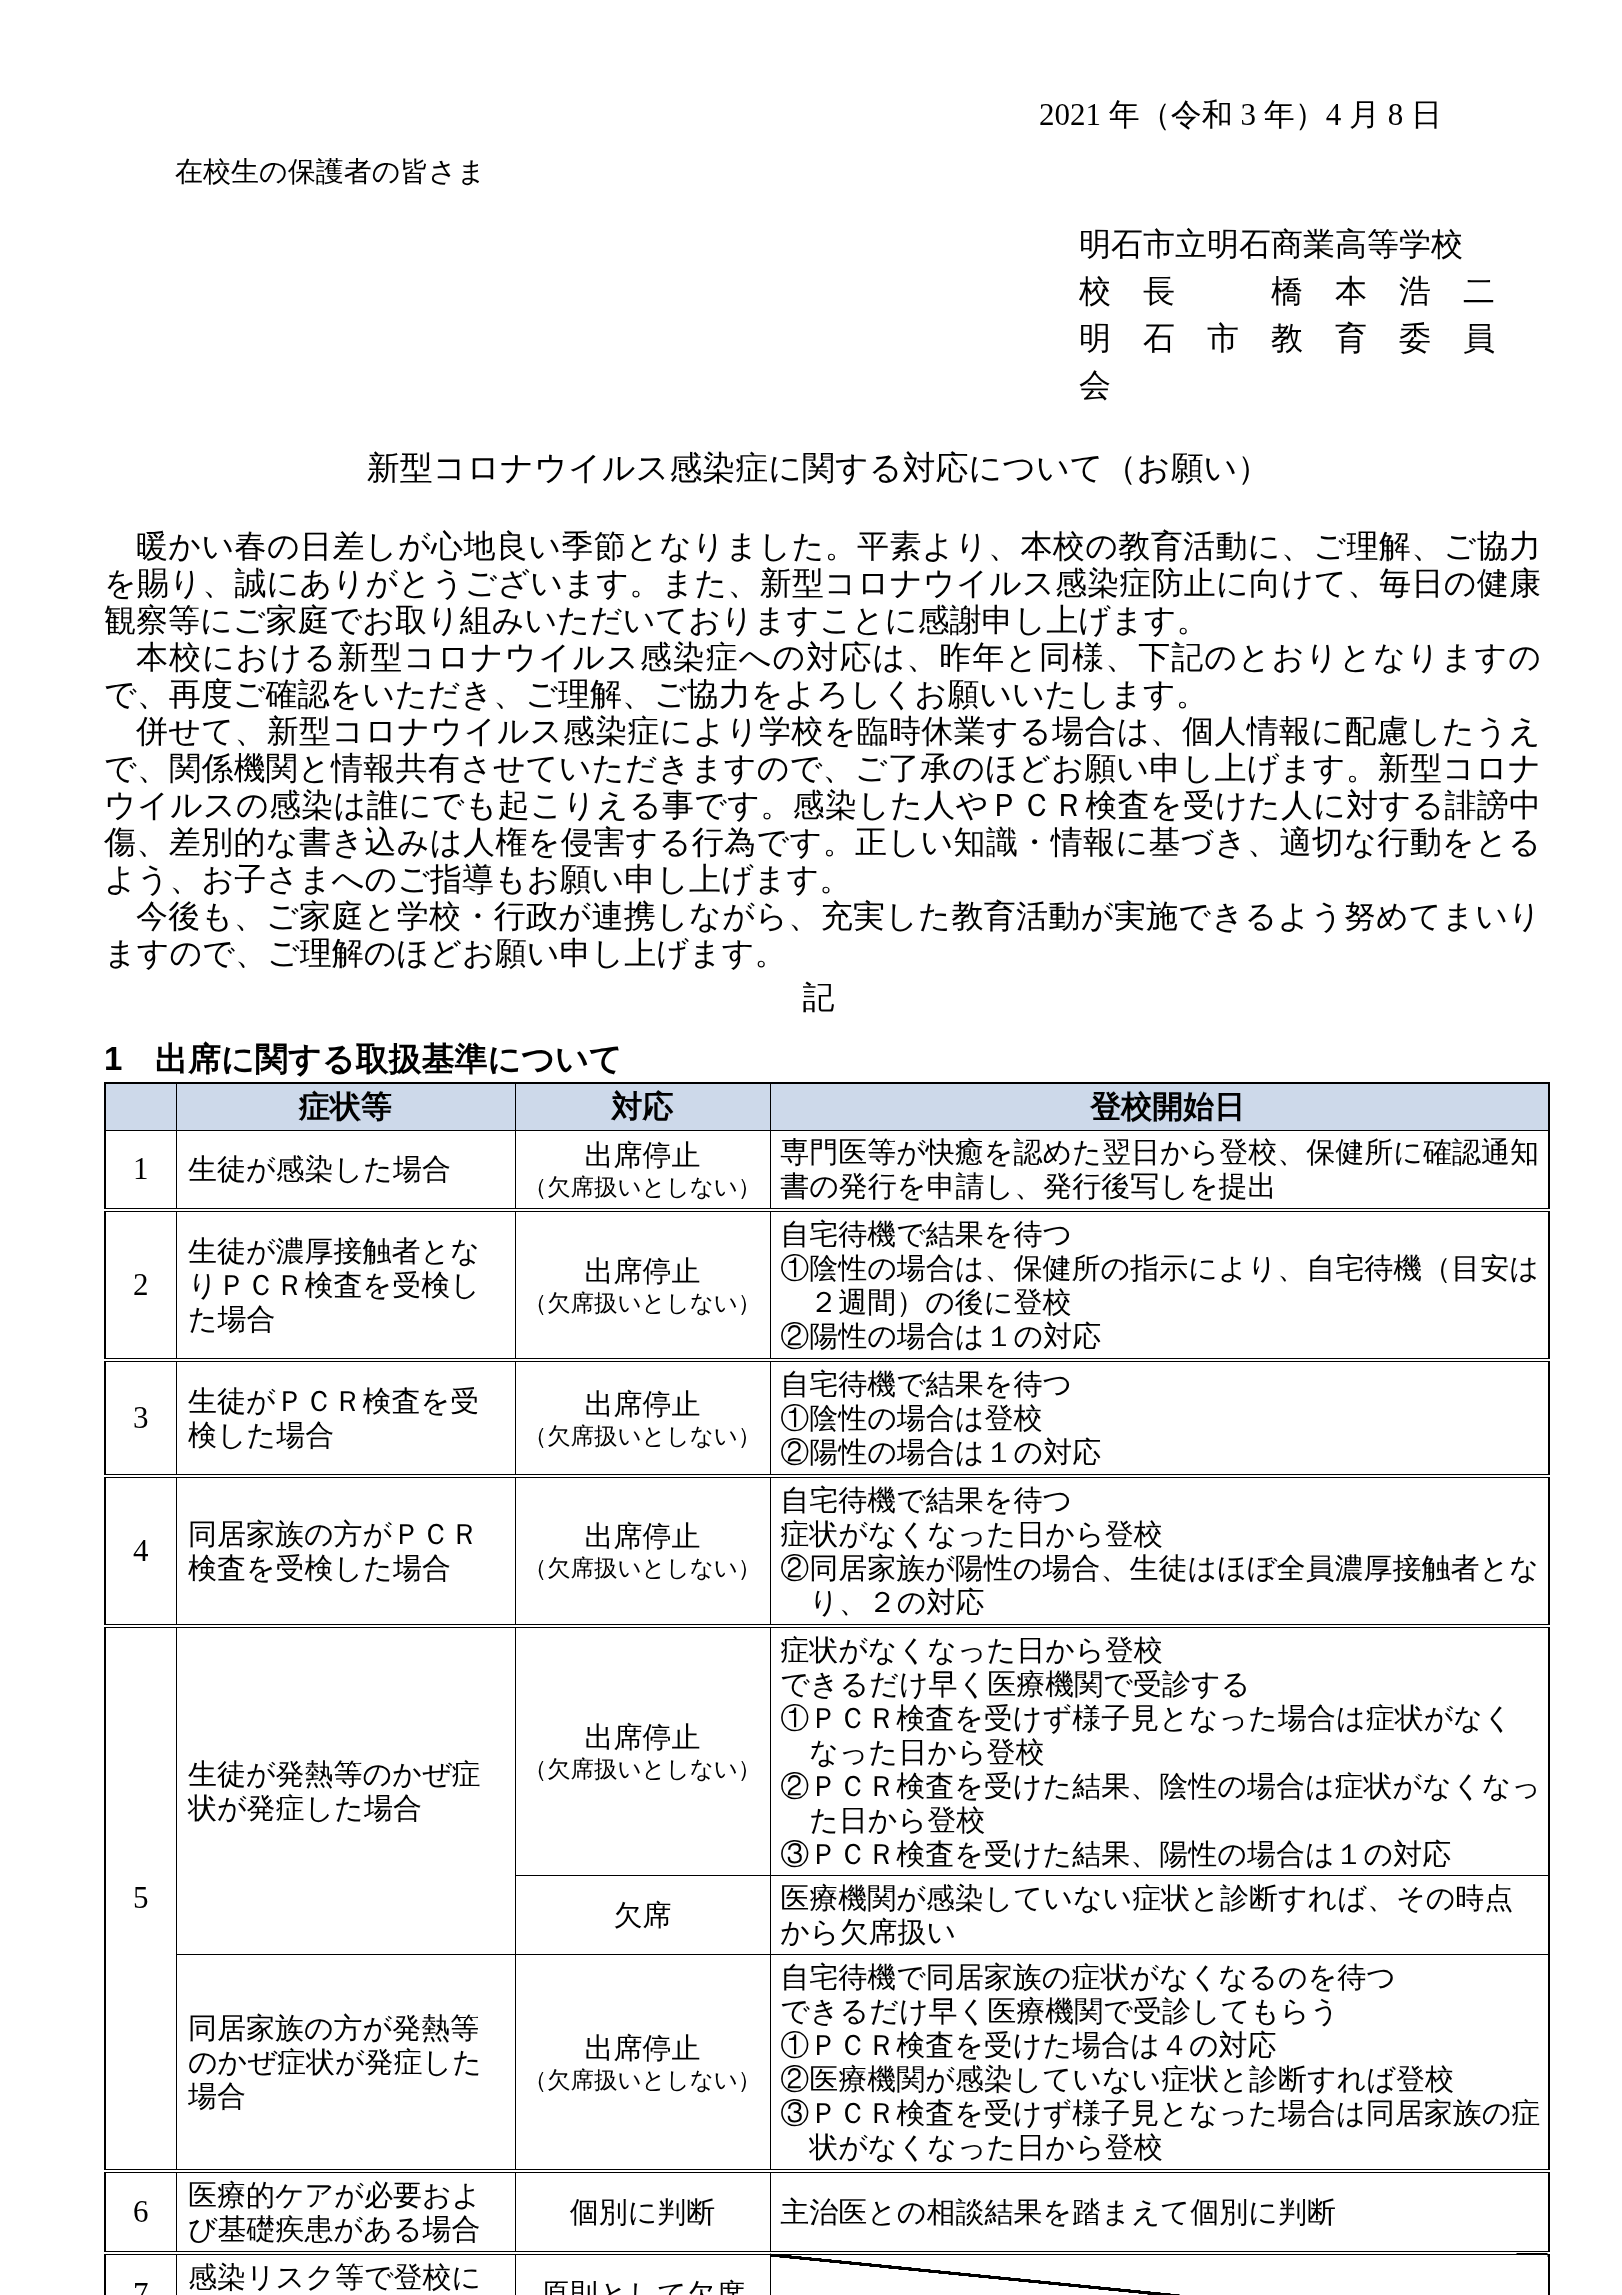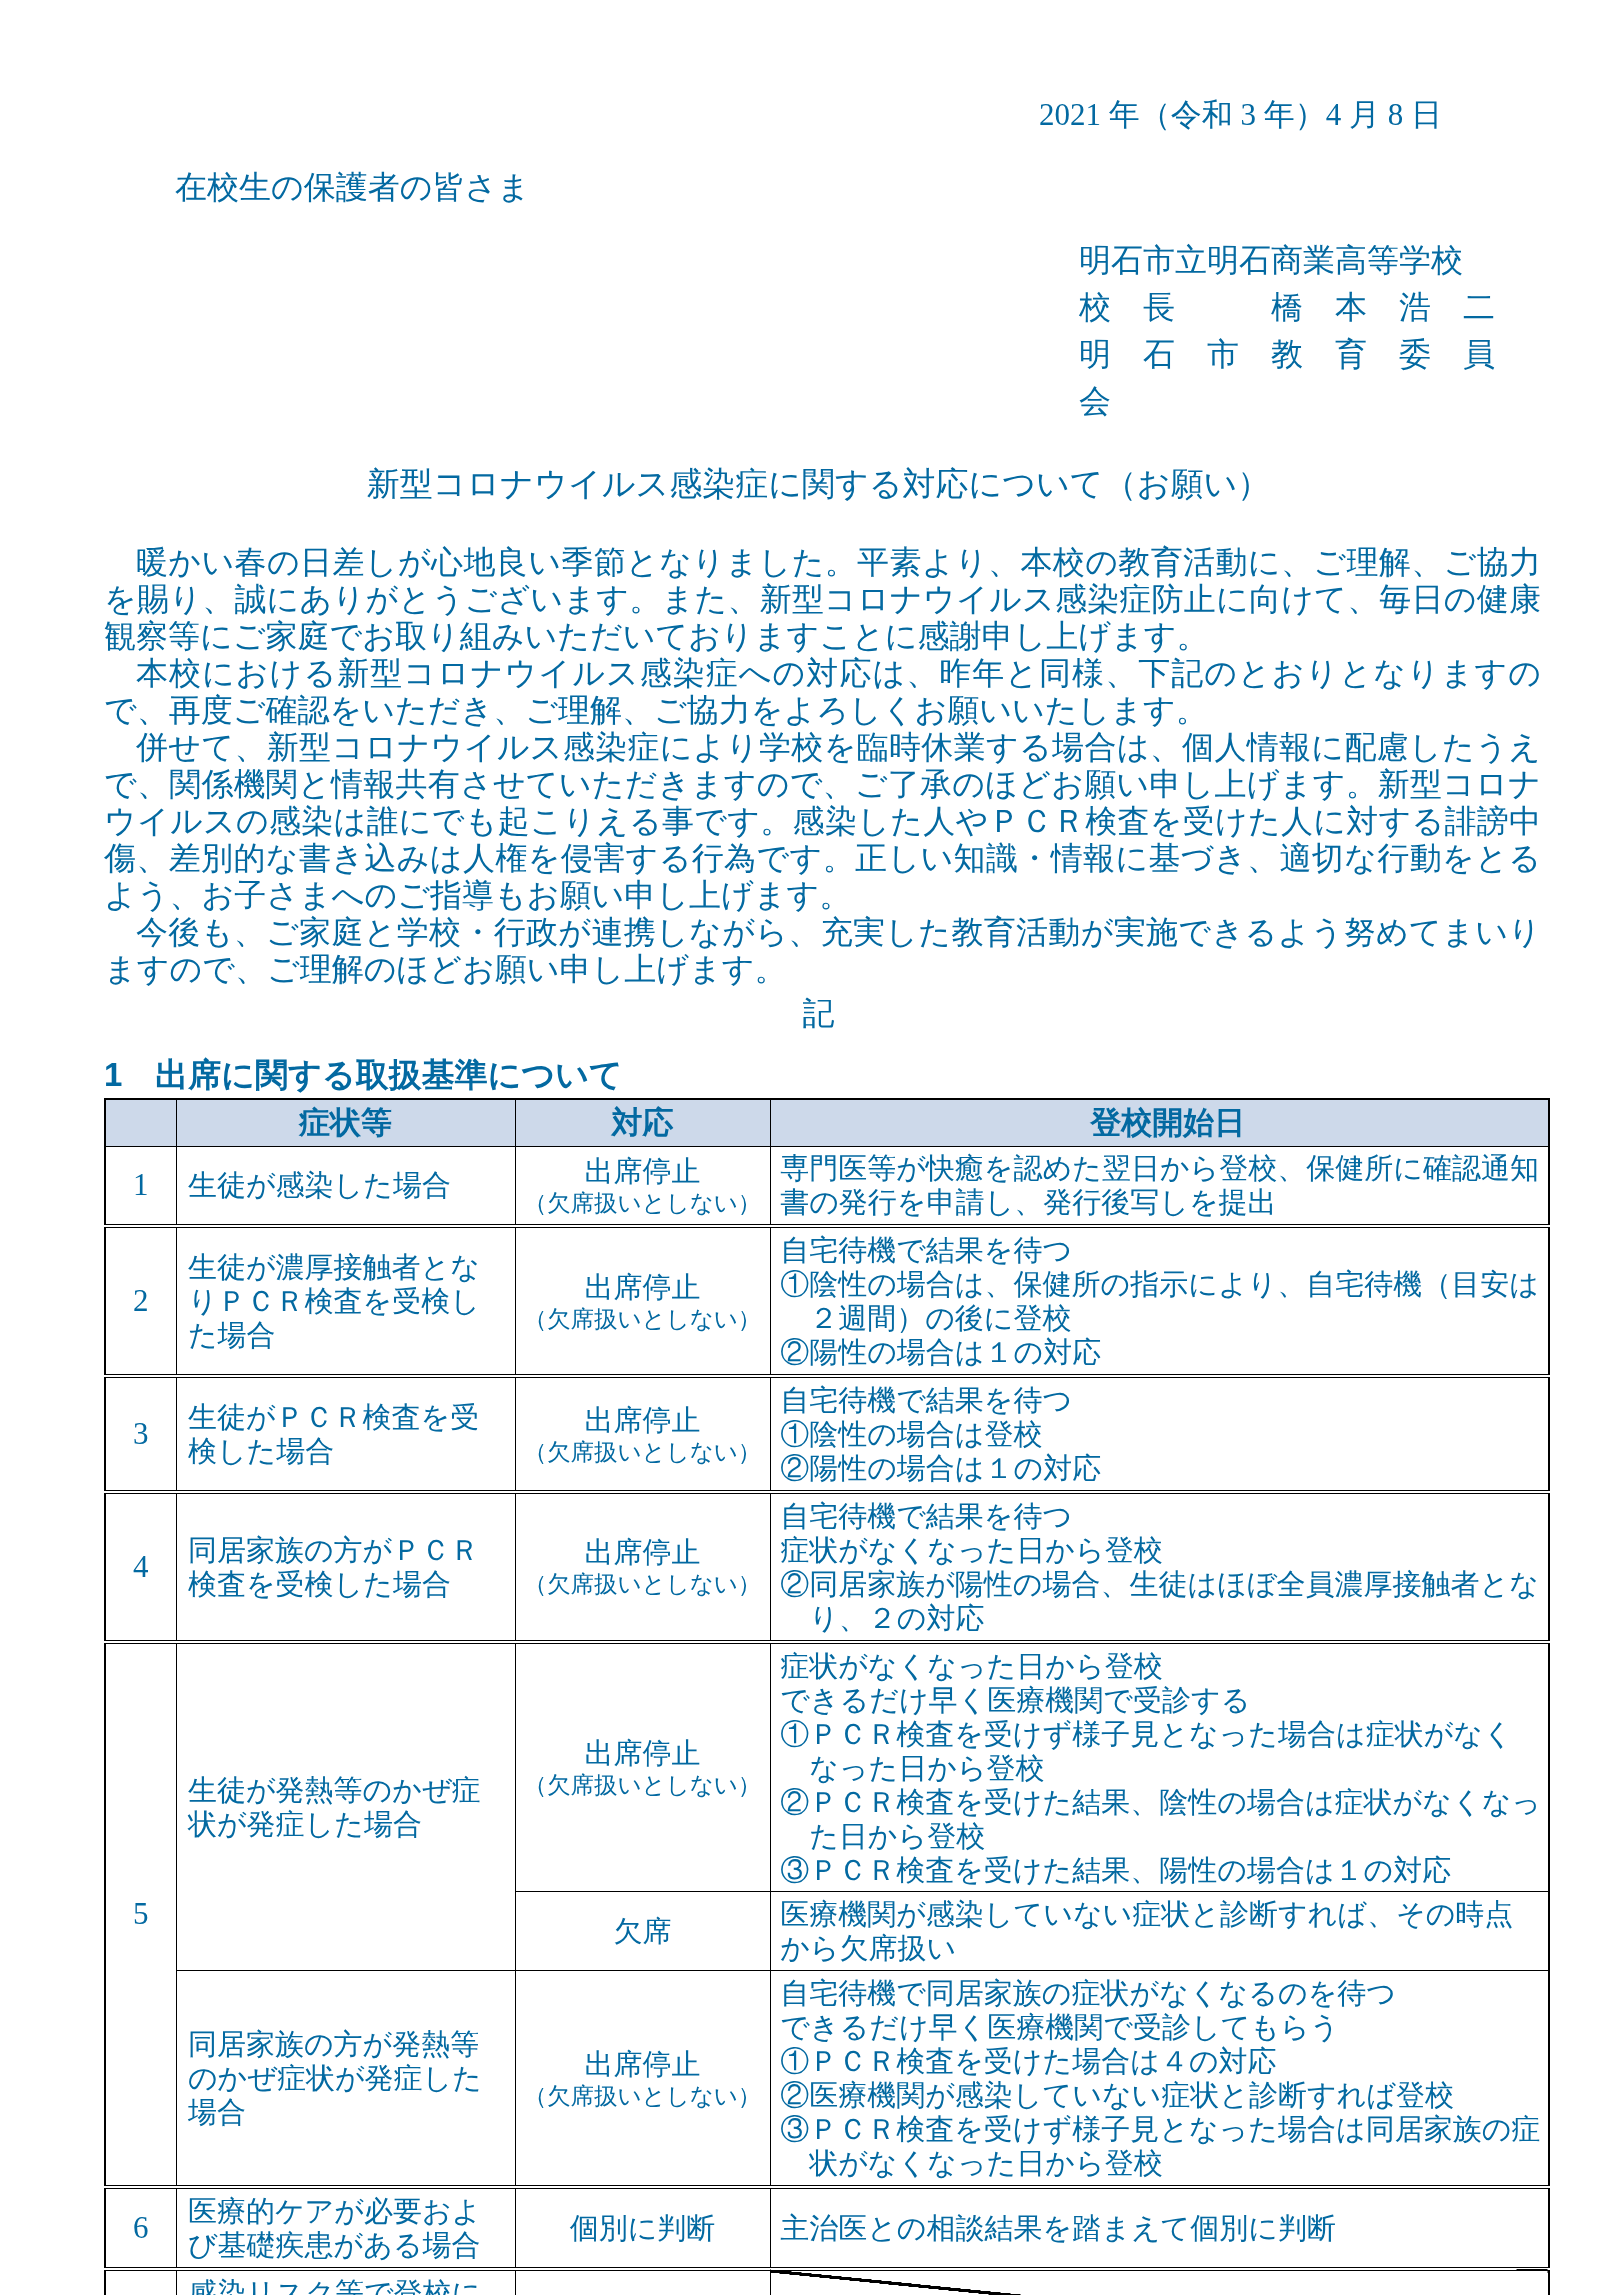--- a/index.html
+++ b/index.html
@@ -1,22 +1,22 @@
 <!DOCTYPE html>
 <html lang="ja" style="font-size:13px"><head>
 <meta charset="utf-8">
 <style>
   html,body{margin:0;padding:0;background:#e8e8e8;}
   .page{
     width:1622px;height:2295px;box-sizing:border-box;background:#ffffff;
     padding:96px 89px 0 104px;position:relative;
-    font-family:"Liberation Serif","DejaVu Serif",serif;color:#0369a1;
+    font-family:"Liberation Serif","DejaVu Serif",serif;color:#000000;
   }
   .date{font-size:31px;text-align:right;padding-right:91px;line-height:37px;}
-  .addressee{margin-top:36px;padding-left:71px;font-size:32px;line-height:37px;}
+  .addressee{margin-top:20px;padding-left:71px;font-size:28px;line-height:37px;}
   .sender{margin-top:31px;padding-left:975px;font-size:32px;line-height:47px;}
   .title{margin-top:39px;text-align:center;font-size:33px;line-height:40px;}
   .bodytext{margin-top:40px;font-size:32px;line-height:37px;width:1437px;text-align:justify;}
   .bodytext p{margin:0;text-indent:1em;}
   .ki{margin-top:6.5px;text-align:center;font-size:32px;line-height:37px;}
   .sec-heading{
     margin-top:23px;font-size:33px;line-height:39px;font-weight:bold;
     font-family:"Liberation Sans","DejaVu Sans",sans-serif;
   }
   table.rules{

